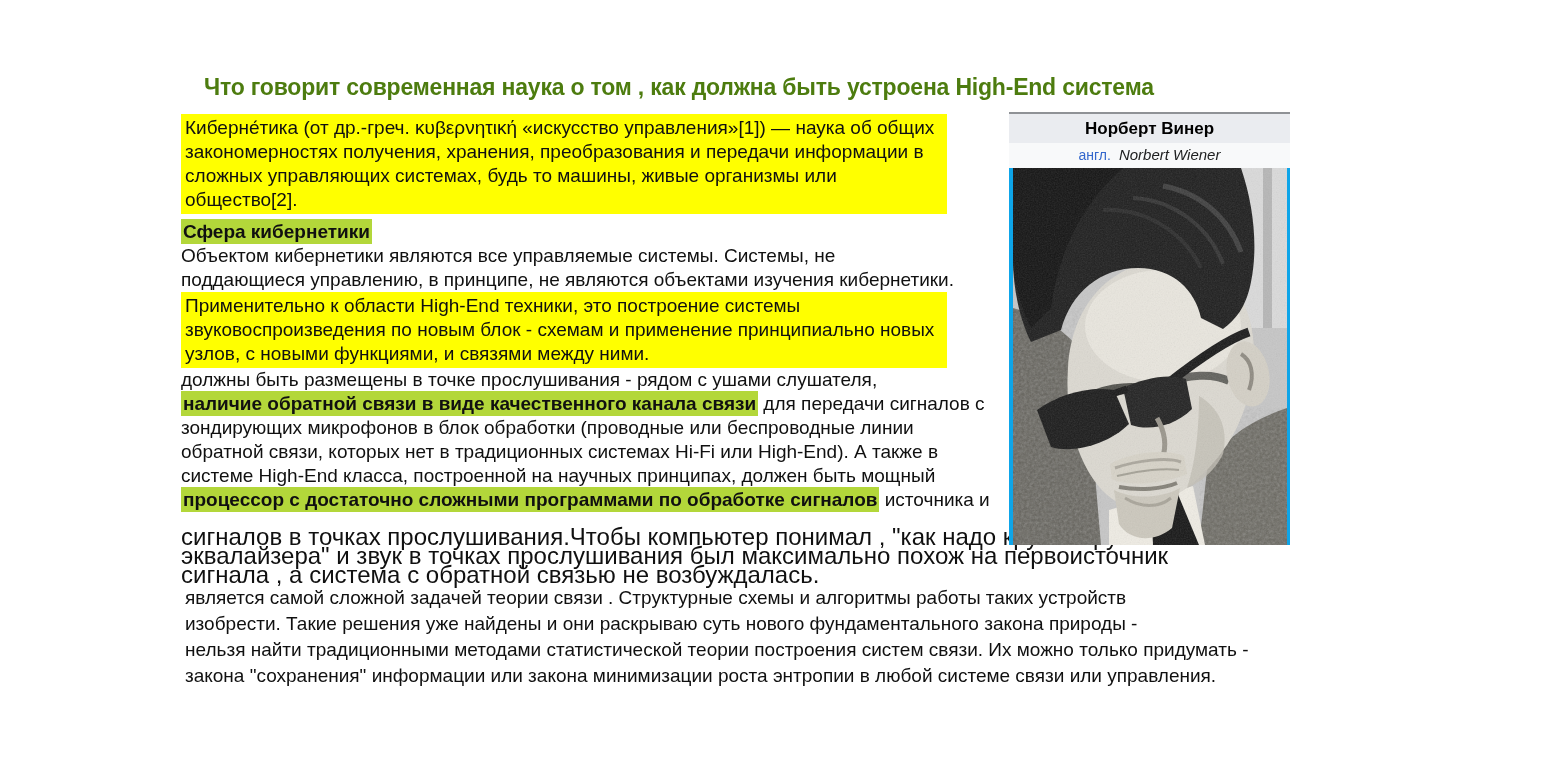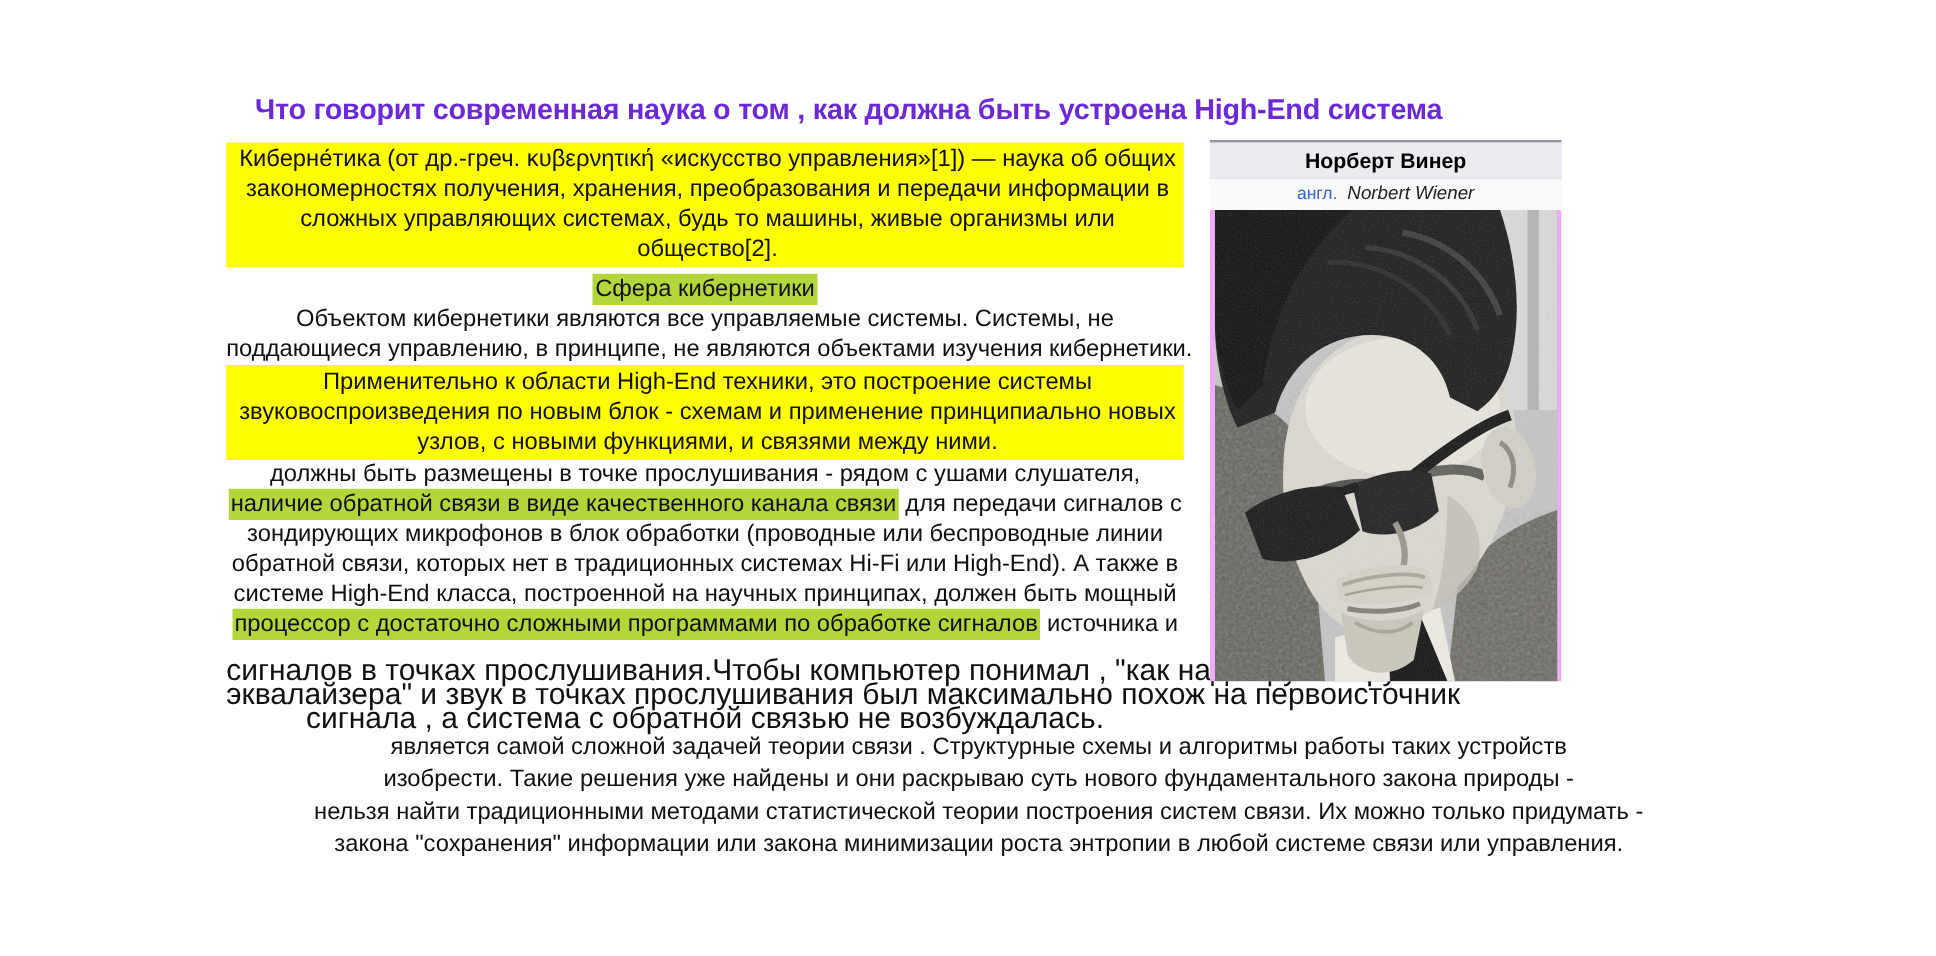--- a/index.html
+++ b/index.html
@@ -9,43 +9,44 @@
     --infobox-header-bg:#EAECF0;
   }
   *{margin:0;padding:0;box-sizing:border-box;}
   html,body{background:#fff;}
   body{
     width:1549px;height:765px;position:relative;overflow:hidden;
     font-family:"Liberation Sans", sans-serif;color:#111;
   }
   .title{
     position:absolute;left:204px;top:74px;width:1120px;
-    font-size:23px;font-weight:bold;color:#6d28d9;letter-spacing:-0.2px;
+    font-size:23px;font-weight:bold;color:#4d7c0f;letter-spacing:-0.2px;
     white-space:nowrap;
   }
-  .article{position:absolute;left:0;top:0;width:1549px;height:645px;text-align:center;}
+  .article{position:absolute;left:0;top:0;width:1549px;height:645px;}
   .block{
     position:absolute;left:181px;width:766px;
     font-size:19px;line-height:24px;color:#101010;
   }
   .block .line{white-space:nowrap;}
   .yellow-block{
     background:var(--highlight-yellow);
     padding:2px 0 2px 4px;width:766px;
   }
   .tight{line-height:19px;font-size:24px;}
   .wide{width:1200px;line-height:26px;padding-left:4px;}
   .hl-green{
     background:var(--highlight-green);
     padding:2px 2px;
+    font-weight:bold;
   }
   
   .infobox{
-    position:absolute;left:968px;top:112px;width:281px;
-    border-top:2px solid #8f9296;background:#f0abfc;
+    position:absolute;left:1009px;top:112px;width:281px;
+    border-top:2px solid #8f9296;background:#0ea5e9;
   }
   .infobox-header{
     background:var(--infobox-header-bg);
     text-align:center;font-weight:bold;font-size:17px;color:#000;
     padding:5px 0 4px 0;
   }
   .infobox-sub{
     background:#f8f9fa;text-align:center;font-size:15px;color:#222;
     padding:3px 0 5px 0;
   }

